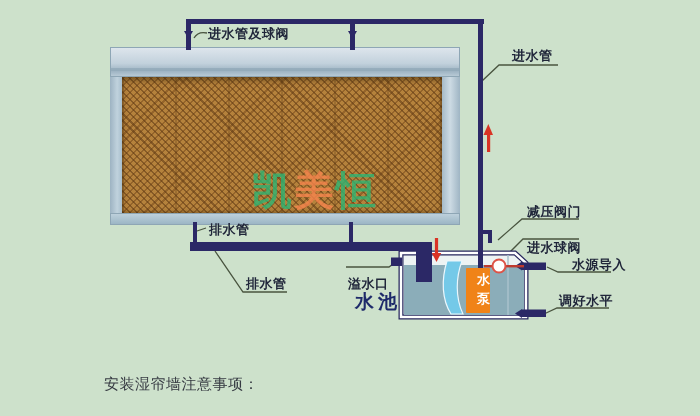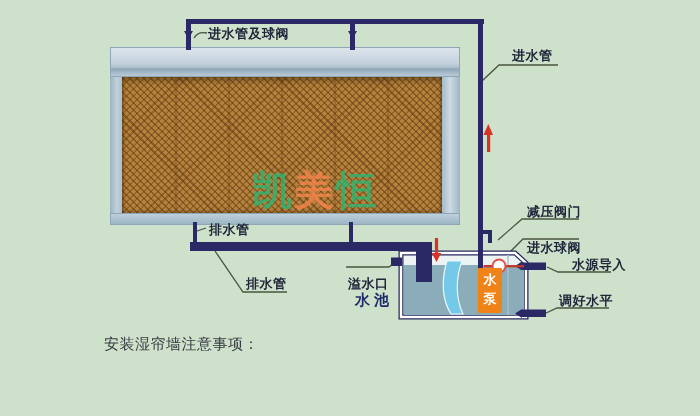--- a/index.html
+++ b/index.html
@@ -29,33 +29,33 @@
   .watermark{position:absolute;left:252px;top:170px;z-index:2;font-size:40px;font-weight:bold;
     letter-spacing:2px;opacity:.8;line-height:1;white-space:nowrap;}
   .wm-green{color:#2fb673;}
   .wm-orange{color:#f6854d;}
 
   
   .overlay{position:absolute;left:0;top:0;z-index:3;}
 
   
   .pump{position:absolute;left:466px;top:268px;width:24px;height:45px;background:#f08318;
-    z-index:4;color:#fff;font-weight:bold;font-size:13px;line-height:1.45;text-align:center;
-    word-break:break-all;padding-top:3px;box-sizing:border-box;border-radius:1px;margin-left:12px;}
+    z-index:4;color:#fff;font-weight:bold;font-size:13px;line-height:1.45;text-align:right;
+    word-break:break-all;padding-top:3px;box-sizing:border-box;border-radius:1px;}
 
   
   .lbl{position:absolute;z-index:5;font-size:13px;font-weight:bold;color:#20263a;
     letter-spacing:.5px;white-space:nowrap;line-height:1;}
-  .lbl-tank{position:absolute;z-index:5;font-size:15px;font-weight:bold;color:#1e2a6a;
+  .lbl-tank{position:absolute;z-index:5;font-size:19px;font-weight:bold;color:#1e2a6a;
     letter-spacing:4px;white-space:nowrap;line-height:1;}
 
   
   .notes{position:absolute;left:104px;top:334px;z-index:5;color:#363a42;font-size:15px;
     letter-spacing:.5px;white-space:nowrap;}
-  .notes div{height:20px;line-height:20px;}
+  .notes div{height:20px;line-height:20px;margin-top:40px;}
 </style>
 </head>
 <body>
 
 <div class="scene">
 
   <div class="pad-cap"></div>
   <div class="pad-left"></div>
   <div class="pad-right"></div>
   <div class="pad-media"></div>

